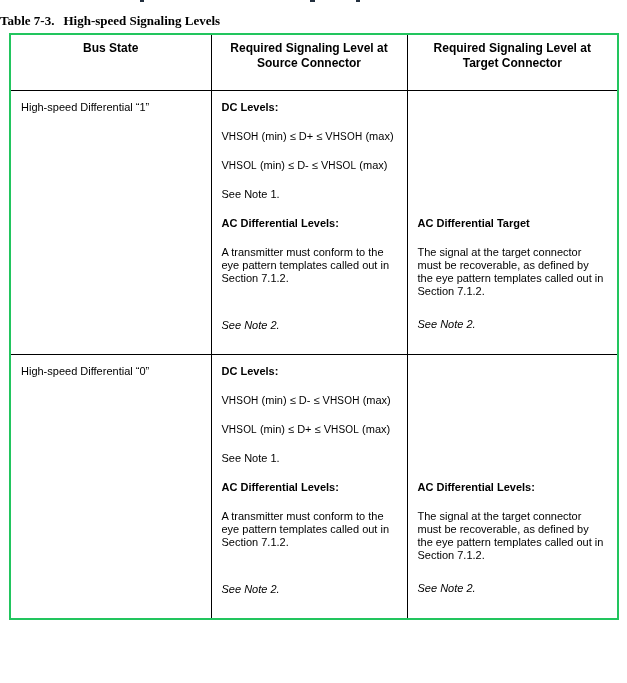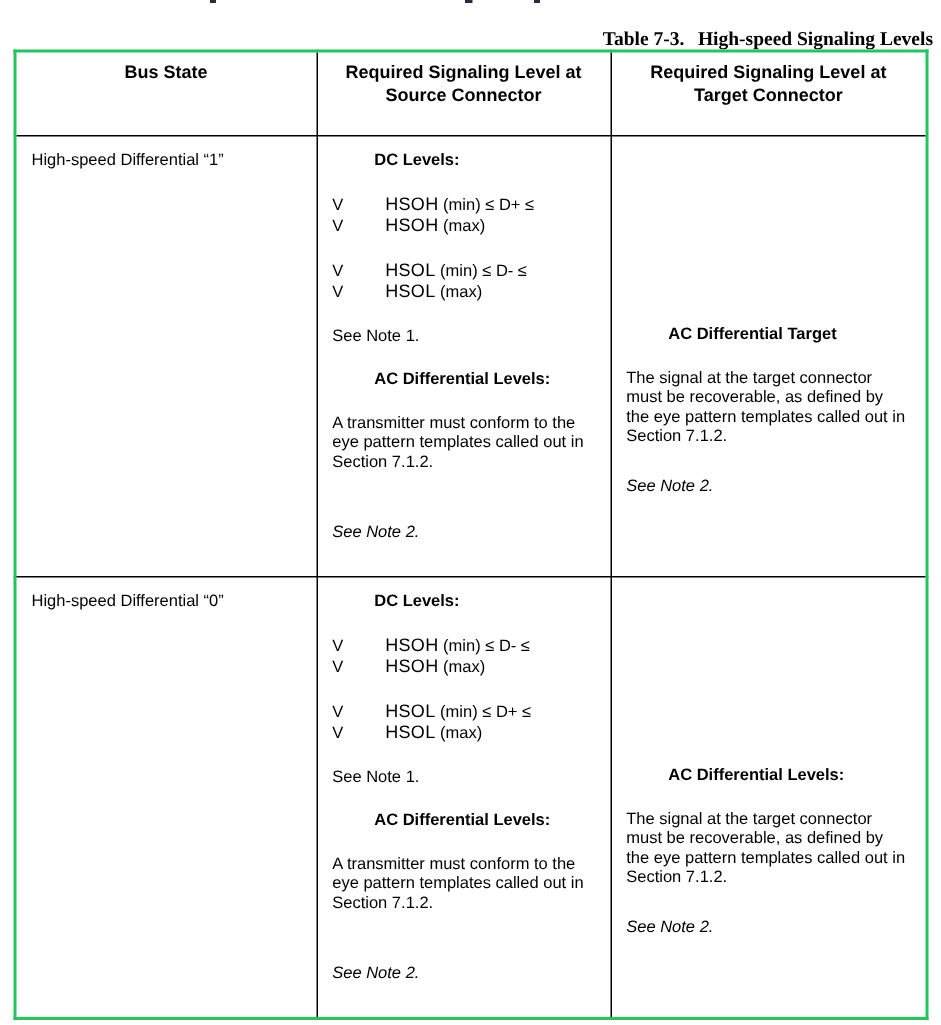--- a/index.html
+++ b/index.html
@@ -14,23 +14,23 @@
   }
   
   .remnant {
     position: absolute;
     top: 0;
     height: 2px;
     width: 4px;
     background: #23303f;
   }
   .doc-title {
-    margin: 5px;
+    margin: 0;
     padding-top: 13px;
-    text-align: right;
+    text-align: left;
     font-family: "Liberation Serif", serif;
     font-weight: bold;
     font-size: 13px;
     color: #000000;
   }
   .doc-title .title-text { margin-left: 9px; }
 
   table.sig-table {
     position: absolute;
     left: 9px;
@@ -59,25 +59,25 @@
     text-align: center;
     height: 56px;
     padding-top: 6px;
     box-sizing: border-box;
   }
   tr.row-detail-1 td { height: 256px; box-sizing: border-box; }
   tr.row-detail-2 td { height: 260px; box-sizing: border-box; }
   tr.row-simple td  { height: 29px;  box-sizing: border-box; padding-top: 9px; }
 
   td p { margin: 0 0 16px 0; }
-  td p.b { font-weight: bold; margin-left: 28px; }
+  td p.b { font-weight: bold; }
   td p.note-2 { margin-top: 34px; font-style: italic; }
   .cell-target p.note-2 { margin-top: 20px; }
   .cell-target p.offset-ac { margin-top: 116px; }
-  .formula .sc { font-size: 12px; letter-spacing: 0.2px; margin-left: 28px; }
+  .formula .sc { font-size: 10px; letter-spacing: 0.2px; }
 </style>
 </head>
 <body>
 
 <div class="page">
 
   <div class="remnant" style="left:140px;"></div>
   <div class="remnant" style="left:310px; width:5px;"></div>
   <div class="remnant" style="left:356px;"></div>
 

